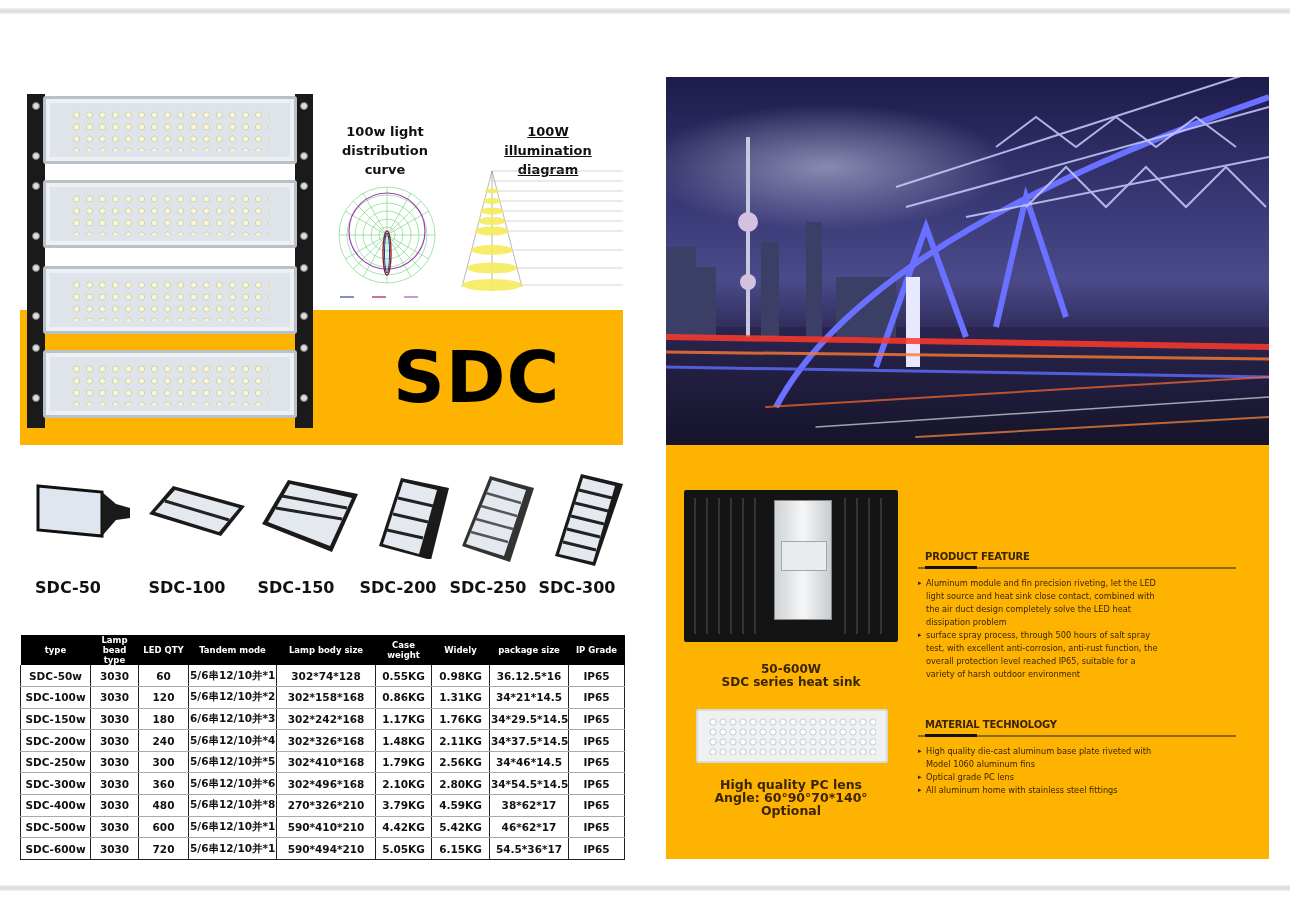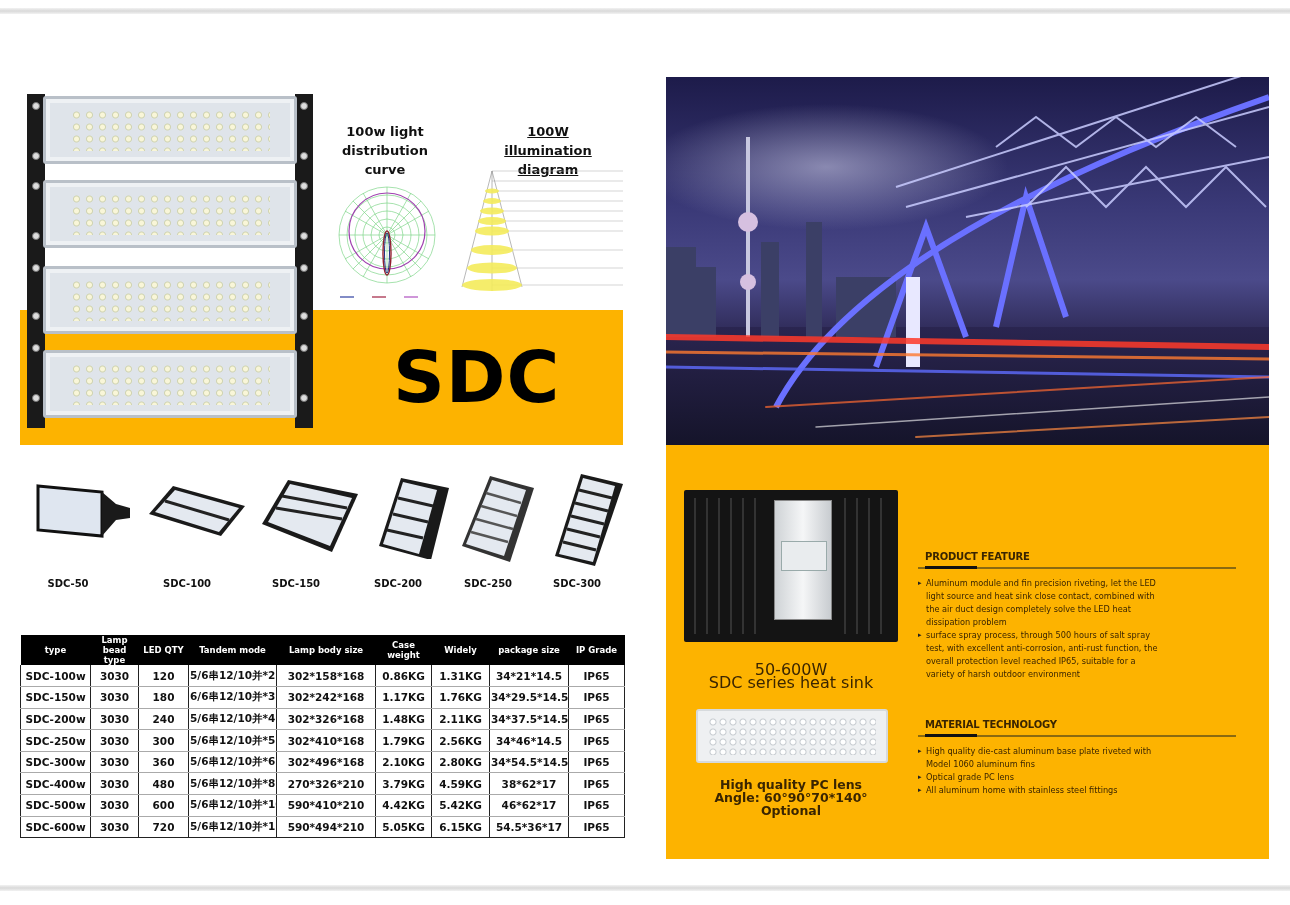--- a/index.html
+++ b/index.html
@@ -24,42 +24,42 @@
 
   .chart-title { position: absolute; font-weight: bold; font-size: 13px; text-align: center; line-height: 19px; color: #111; }
   .t1 { left: 322px; top: 122px; width: 126px; }
   .t2 { left: 484px; top: 122px; width: 128px; text-decoration: underline; }
   .polar { position: absolute; left: 332px; top: 165px; width: 110px; height: 140px; }
   .cone { position: absolute; left: 458px; top: 165px; width: 165px; height: 140px; }
 
   .variants { position: absolute; left: 20px; top: 470px; width: 603px; height: 130px; }
   .variant { position: absolute; top: 0; height: 125px; }
   .variant .img { position: absolute; top: 4px; }
-  .variant .label { position: absolute; top: 108px; font-size: 10px; font-weight: bold; color: #111; white-space: nowrap; transform: translateX(-50%); }
+  .variant .label { position: absolute; top: 108px; font-size: 16px; font-weight: bold; color: #111; white-space: nowrap; transform: translateX(-50%); }
 
   .spec-table { position: absolute; left: 20px; top: 635px; width: 604px; border-collapse: collapse; font-size: 10.5px; table-layout: fixed; }
   .spec-table th { background: #000; color: #fff; font-weight: bold; font-size: 8.5px; line-height: 10px; height: 23px; padding: 0 2px; text-align: center; }
   .spec-table td { height: 21.6px; text-align: center; font-weight: bold; color: #111; border-right: 1px solid #222; border-bottom: 1px solid #aaa; white-space: nowrap; overflow: hidden; padding: 0 1px; }
   .spec-table tr td:first-child { border-left: 1px solid #222; }
   .spec-table td.tandem { text-align: left; }
   .spec-table tr:last-child td { border-bottom: 1px solid #222; }
 
   
   .intro { position: absolute; left: 675px; top: 42px; width: 590px; font-size: 9px; font-weight: bold; letter-spacing: 0.6px; line-height: 13.5px; color: #111; }
   .photo { position: absolute; left: 666px; top: 77px; width: 603px; height: 368px; overflow: hidden;
     background:
       radial-gradient(ellipse 260px 90px at 160px 90px, rgba(210,210,235,0.55), transparent 70%),
       linear-gradient(180deg, #1d1b4a 0%, #3a3977 35%, #4b4a8a 55%, #241f45 75%, #1c1a33 100%); }
   .yellow-panel { position: absolute; left: 666px; top: 445px; width: 603px; height: 414px; background: #fdb300; }
 
   .heatsink { position: absolute; left: 684px; top: 490px; width: 214px; height: 152px; background: #141414; border-radius: 2px; }
   .heatsink .fin { position: absolute; top: 8px; width: 2px; height: 136px; background: #333; }
   .heatsink .driver { position: absolute; left: 90px; top: 10px; width: 58px; height: 120px; background: linear-gradient(90deg, #cfd3d6, #f5f6f7 50%, #c8ccd0); border: 1px solid #888; }
   .heatsink .driver .lbl { position: absolute; left: 6px; top: 40px; width: 46px; height: 30px; background: #e9ecee; border: 1px solid #9aa; }
-  .heatsink-cap { position: absolute; left: 684px; top: 663px; width: 214px; text-align: center; font-weight: normal; font-size: 16px; line-height: 13px; color: #3a2500; }
+  .heatsink-cap { position: absolute; left: 684px; top: 663px; width: 214px; text-align: center; font-weight: bold; font-size: 12px; line-height: 13px; color: #3a2500; }
 
   .lens { position: absolute; left: 696px; top: 709px; width: 192px; height: 54px; background: #eef0f2; border: 2px solid #d6dadd; border-radius: 3px; }
   .lens .grid { position: absolute; left: 10px; top: 6px; right: 10px; bottom: 6px;
     background-image: radial-gradient(circle, #fff 2px, #c6cbd0 3px, transparent 4px); background-size: 10px 10px; }
   .lens-cap { position: absolute; left: 684px; top: 778px; width: 214px; text-align: center; font-weight: bold; font-size: 12.5px; line-height: 13px; color: #3a2500; }
 
   .section { position: absolute; left: 918px; width: 318px; }
   .section .head { font-weight: bold; font-size: 10px; color: #3a2500; letter-spacing: -0.2px; padding-left: 7px; }
   .section .rule { position: relative; height: 2px; background: #8a6a10; margin-top: 5px; margin-bottom: 8px; }
   .section .rule::before { content: ""; position: absolute; left: 7px; top: -1px; width: 52px; height: 3px; background: #111; }
@@ -254,20 +254,31 @@
         <th>Tandem mode</th>
         <th>Lamp body size</th>
         <th>Case weight</th>
         <th>Widely</th>
         <th>package size</th>
         <th>IP Grade</th>
       </tr>
     </thead>
     <tbody>
       <tr>
+        <td>SDC-50w</td>
+        <td>3030</td>
+        <td>60</td>
+        <td class="tandem">5/6串12/10并*1</td>
+        <td>302*74*128</td>
+        <td>0.55KG</td>
+        <td>0.98KG</td>
+        <td>36.12.5*16</td>
+        <td>IP65</td>
+      </tr>
+      <tr>
         <td>SDC-100w</td>
         <td>3030</td>
         <td>120</td>
         <td class="tandem">5/6串12/10并*2</td>
         <td>302*158*168</td>
         <td>0.86KG</td>
         <td>1.31KG</td>
         <td>34*21*14.5</td>
         <td>IP65</td>
       </tr>

